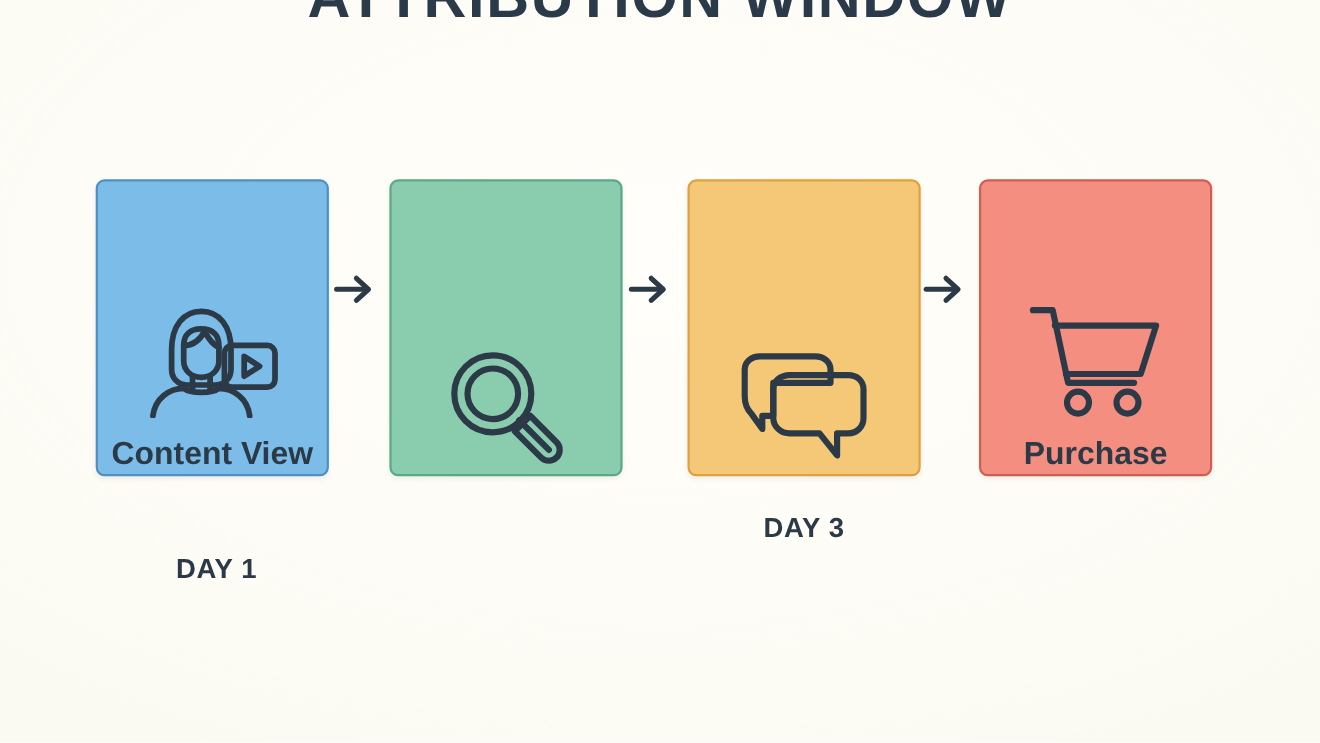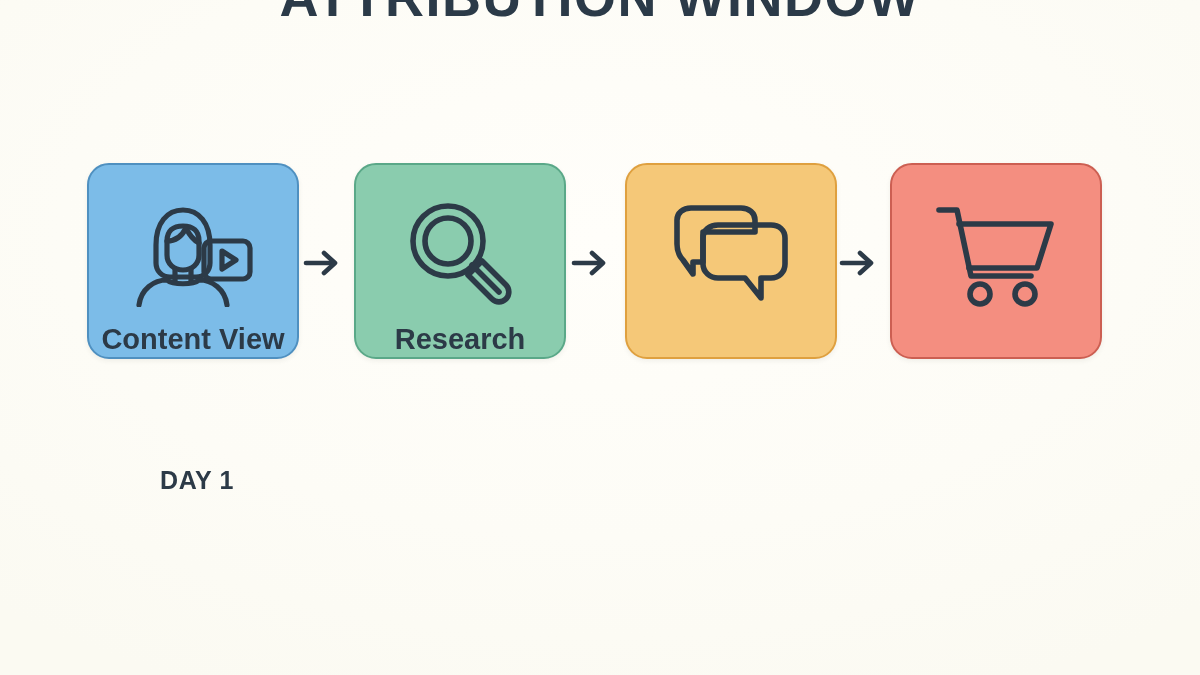--- a/index.html
+++ b/index.html
@@ -46,27 +46,27 @@
     left: 0;
     top: 163px;
     width: 1200px;
     height: 270px;
   }
 
   .step {
     position: absolute;
     top: 0;
     width: 212px;
-    height: 196px;
-    border-radius: 22px;
+    height: 270px;
+    border-radius: 8px;
     box-sizing: border-box;
     display: flex;
     flex-direction: column;
     align-items: center;
-    justify-content: space-between;
+    justify-content: flex-end;
     box-shadow: 0 2px 5px rgba(60,60,40,0.07);
   }
   .step-0 { left: 87px;  background: #7cbce8; border: 2px solid #4f90c0; }
   .step-1 { left: 354px; background: #8accae; border: 2px solid #5aa888; }
   .step-2 { left: 625px; background: #f5c878; border: 2px solid #dfa03f; }
   .step-3 { left: 890px; background: #f48e80; border: 2px solid #cc5f52; }
 
   .step-icon {
     margin-top: 30px;
     width: 130px;
@@ -109,21 +109,21 @@
     position: absolute;
     top: 466px;
     width: 216px;
     text-align: center;
     font-size: 25px;
     font-weight: bold;
     letter-spacing: 0.6px;
     color: #2c3a47;
     font-family: "Liberation Sans", sans-serif;
   }
-  .day-0 { left: 89px;  }
+  .day-0 { left: 89px; margin-top: 37px;  }
   .day-1 { left: 358px; }
   .day-2 { left: 623px; }
   .day-3 { left: 889px; }
 </style>
 </head>
 <body>
 
 <div id="stage">
 
   <div class="title">ATTRIBUTION WINDOW</div>
@@ -154,21 +154,20 @@
 
     <div class="step step-1">
       <div class="step-icon">
         <svg width="116" height="110" viewBox="0 0 116 110" fill="none" stroke="#2c3a47" stroke-width="5.6" stroke-linecap="round" stroke-linejoin="round">
           <circle cx="46" cy="42" r="35"></circle>
           <circle cx="46" cy="42" r="23"></circle>
           <path d="M70 66 L97 93"></path>
           <path d="M66 76 L80 62 L104 86 A9.9 9.9 0 0 1 90 100 Z"></path>
         </svg>
       </div>
-      <div class="step-label">Research</div>
     </div>
 
     <div class="step step-2">
       <div class="step-icon">
         <svg width="124" height="106" viewBox="0 0 124 106" fill="none" stroke="#2c3a47" stroke-width="5.6" stroke-linecap="round" stroke-linejoin="round">
 
           <path d="M8 18 C8 11 14 6 22 6 L72 6 C80 6 86 11 86 18 L86 30 L34 30 L34 60 L24 60 L24 72 L14 58 C10 54 8 48 8 42 Z"></path>
 
           <path d="M34 36 C34 28 41 23 49 23 L102 23 C110 23 116 28 116 36 L116 62 C116 70 110 76 102 76 L92 76 L92 96 L76 76 L49 76 C41 76 34 70 34 62 Z"></path>
         </svg>
@@ -177,20 +176,21 @@
 
     <div class="step step-3">
       <div class="step-icon">
         <svg width="126" height="106" viewBox="0 0 126 106" fill="none" stroke="#2c3a47" stroke-width="5.6" stroke-linecap="round" stroke-linejoin="round">
           <path d="M6 8 L24 8 L38 74 L98 74"></path>
           <path d="M26 22 L118 22 L104 66 L36 66"></path>
           <circle cx="47" cy="92" r="10"></circle>
           <circle cx="92" cy="92" r="10"></circle>
         </svg>
       </div>
+      <div class="step-label">Purchase</div>
     </div>
 
   </div>
 
   <div class="arrow arrow-0">
     <svg width="40" height="32" viewBox="0 0 40 32" fill="none" stroke="#2c3a47" stroke-width="4.6" stroke-linecap="round" stroke-linejoin="round">
       <path d="M4 16 L32 16"></path>
       <path d="M22 6 L33 16 L22 26"></path>
     </svg>
   </div>
@@ -201,14 +201,15 @@
     </svg>
   </div>
   <div class="arrow arrow-2">
     <svg width="40" height="32" viewBox="0 0 40 32" fill="none" stroke="#2c3a47" stroke-width="4.6" stroke-linecap="round" stroke-linejoin="round">
       <path d="M4 16 L32 16"></path>
       <path d="M22 6 L33 16 L22 26"></path>
     </svg>
   </div>
 
   <div class="daylabel day-0">DAY 1</div>
+  <div class="daylabel day-2">DAY 3</div>
 
 </div>
 
 </body></html>

